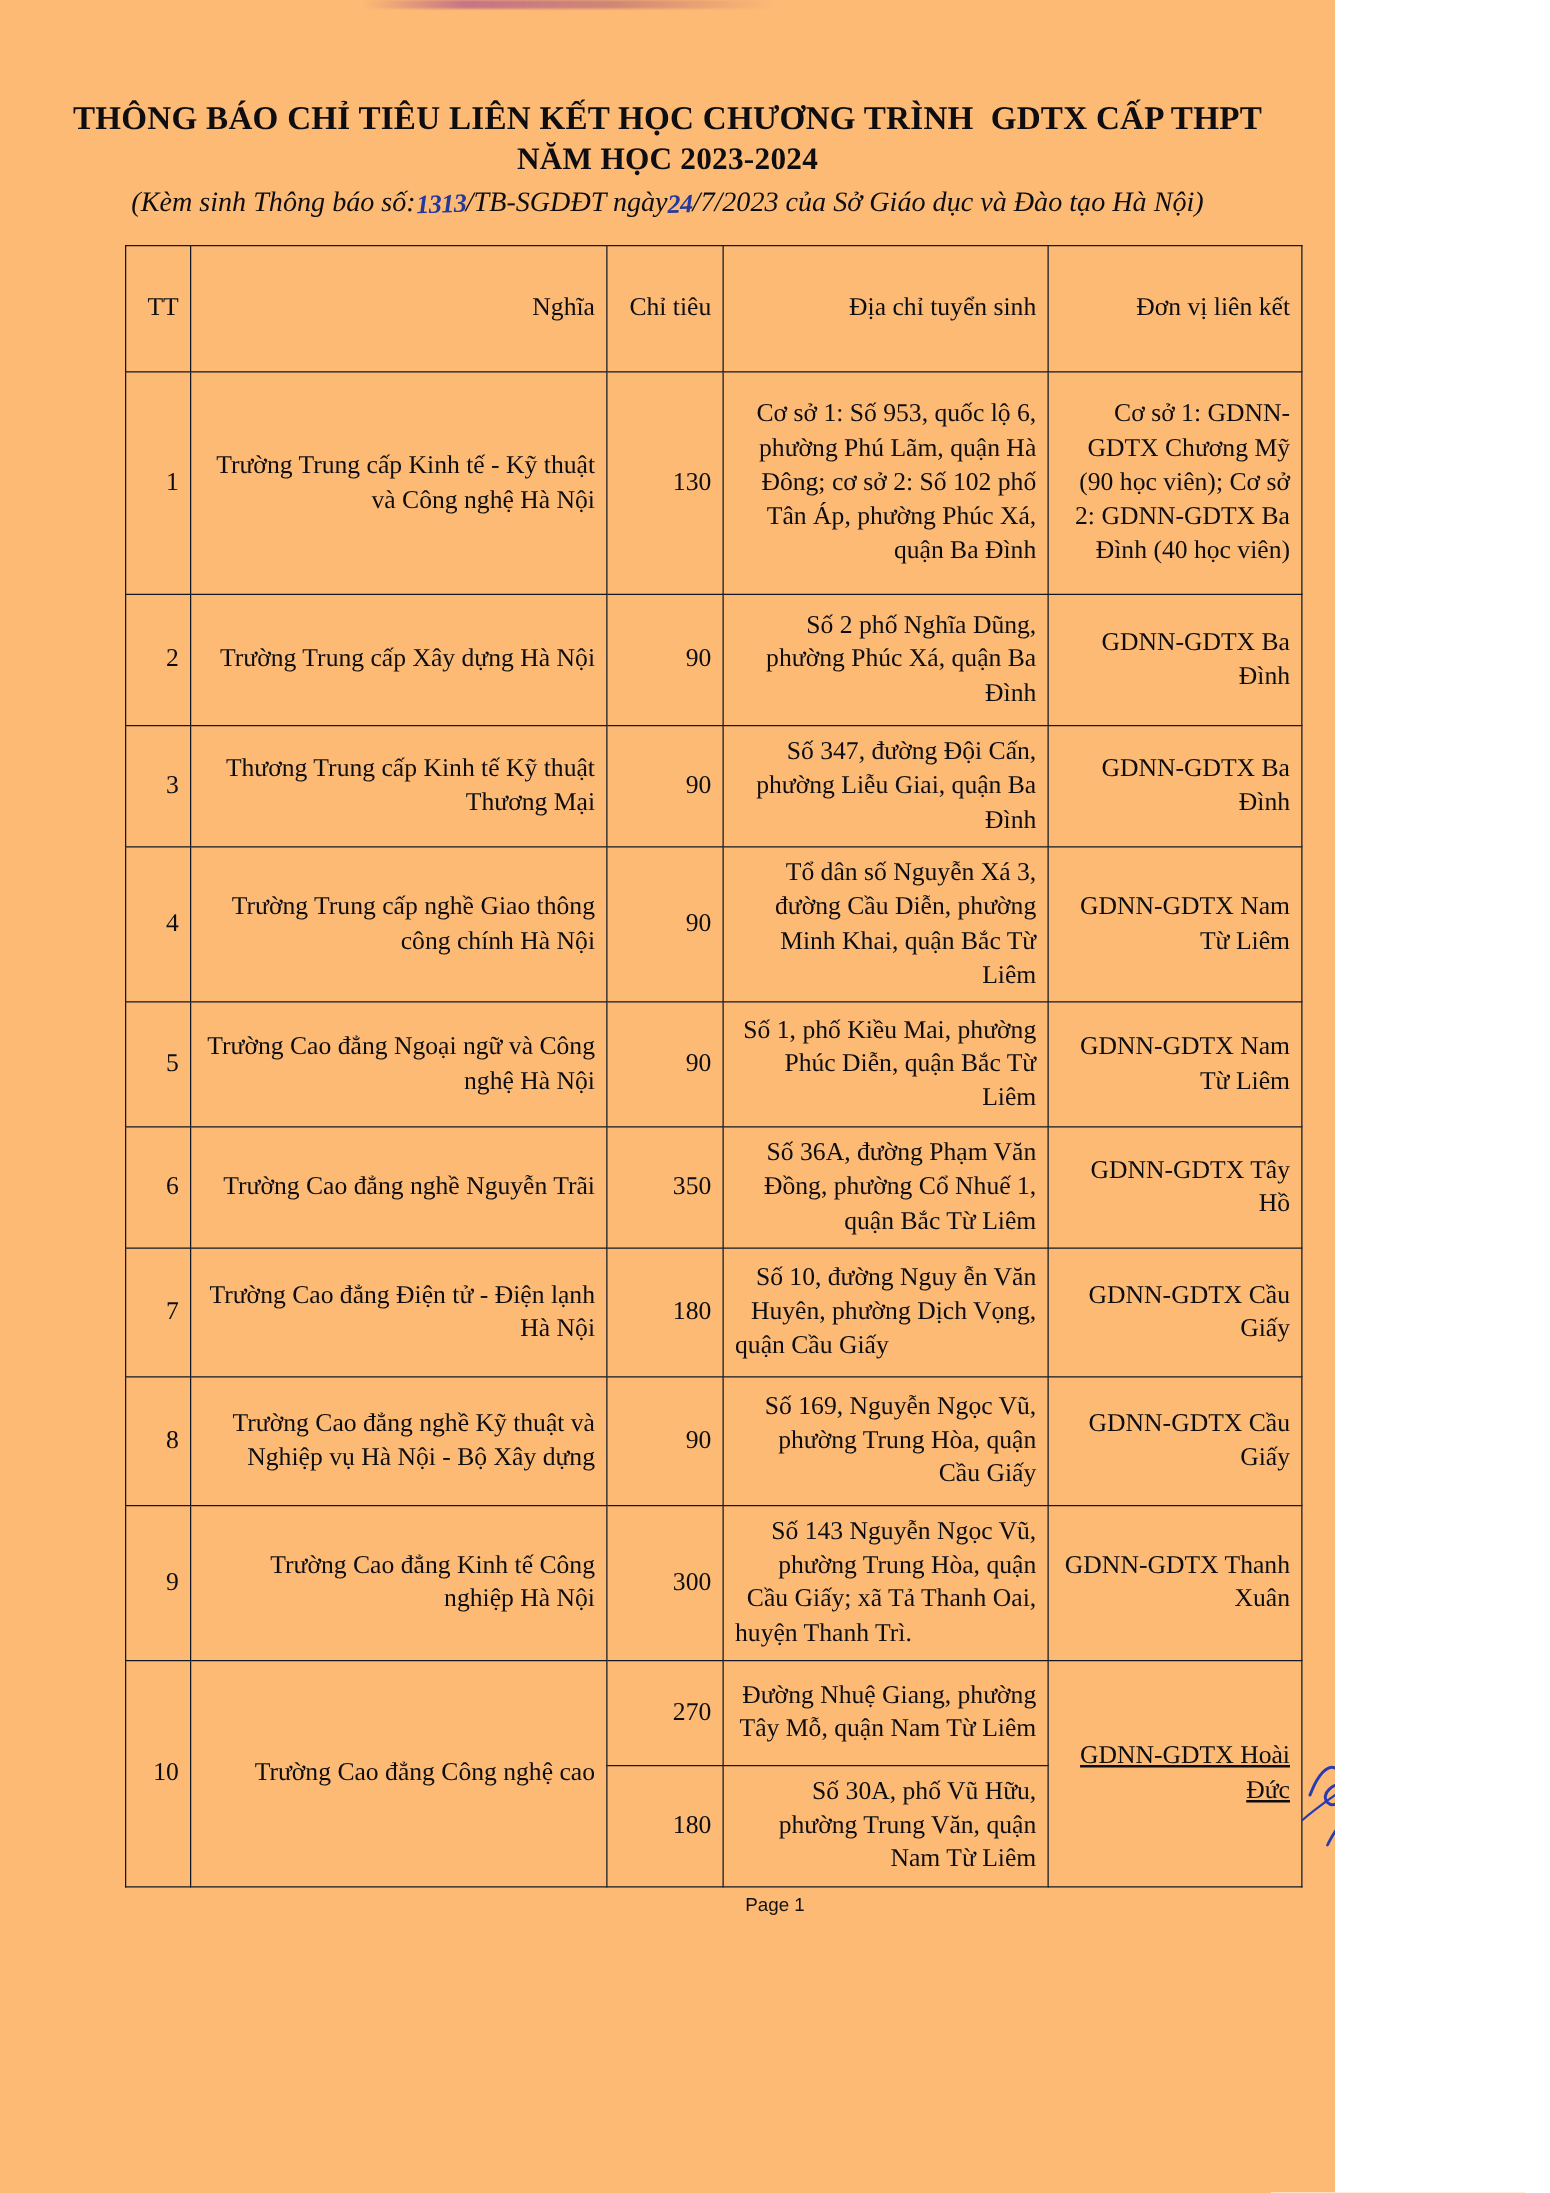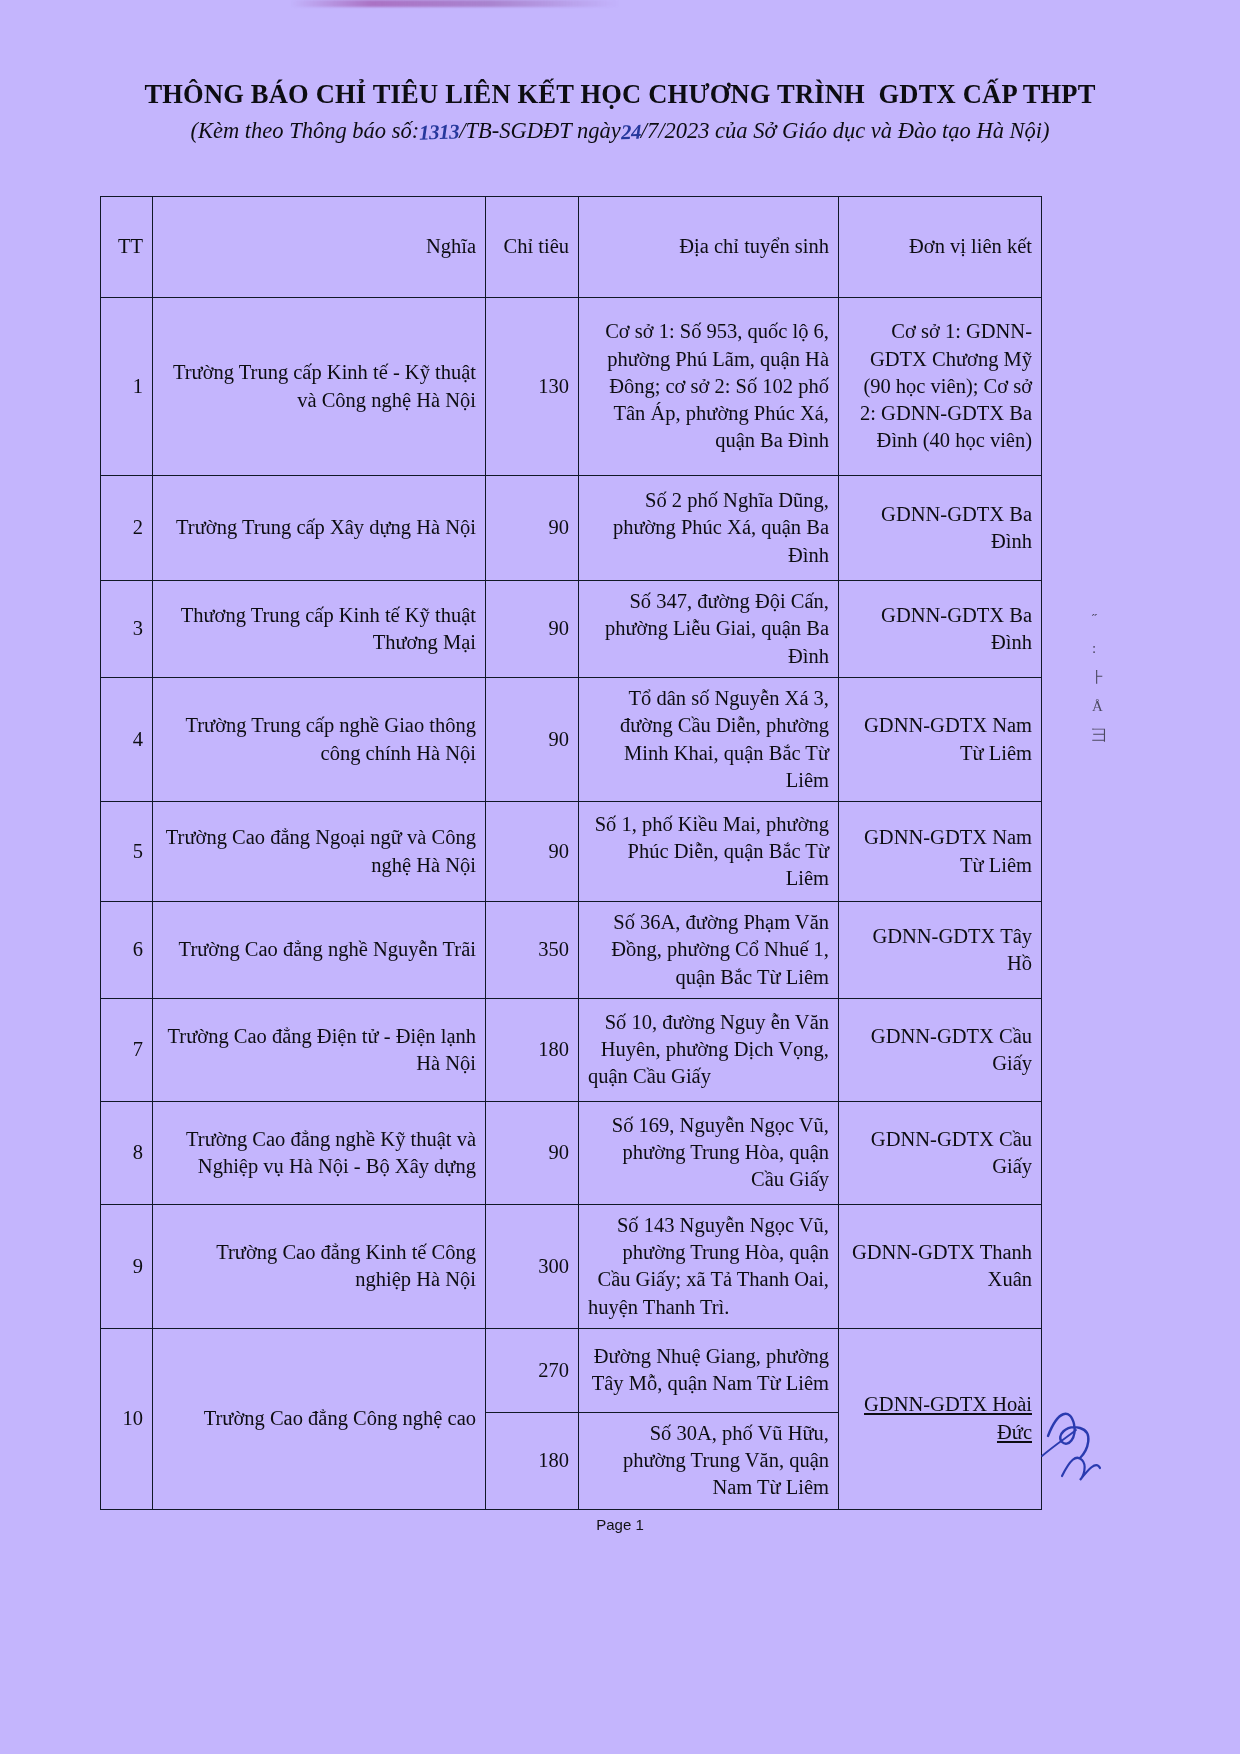--- a/index.html
+++ b/index.html
@@ -2,23 +2,23 @@
 <html><head>
 <meta charset="utf-8">
 <style>
   html, body {
     margin: 0;
     padding: 0;
     background: #ffffff;
   }
   .page {
     position: relative;
-    width: 1240px;
+    width: 1068px;
     height: 1754px;
-    background: #c4b5fd;
+    background: #fdba74;
     font-family: "Liberation Serif", "DejaVu Serif", serif;
     color: #0d0d12;
     overflow: hidden;
   }
 
   
   .scan-smudge {
     position: absolute;
     top: 0;
     left: 290px;
@@ -147,22 +147,23 @@
 </style>
 </head>
 <body>
 
 <div class="page">
 
   <div class="scan-smudge"></div>
 
   <div class="doc-head">
     <div class="title-main">THÔNG BÁO CHỈ TIÊU LIÊN KẾT HỌC CHƯƠNG TRÌNH  GDTX CẤP THPT</div>
+    <div class="title-sub">NĂM HỌC 2023-2024</div>
     <div class="title-note">
-      <span>(Kèm  theo Thông báo số:</span><span class="ink">1313</span><span>/TB-SGDĐT ngày</span><span class="ink">24</span><span>/7/2023 của Sở Giáo dục và Đào tạo  Hà Nội)</span>
+      <span>(Kèm  sinh Thông báo số:</span><span class="ink">1313</span><span>/TB-SGDĐT ngày</span><span class="ink">24</span><span>/7/2023 của Sở Giáo dục và Đào tạo  Hà Nội)</span>
     </div>
   </div>
 
   <div class="tbl-wrap">
     <table class="main">
       <colgroup>
         <col style="width:52px">
         <col style="width:333px">
         <col style="width:93px">
         <col style="width:260px">

